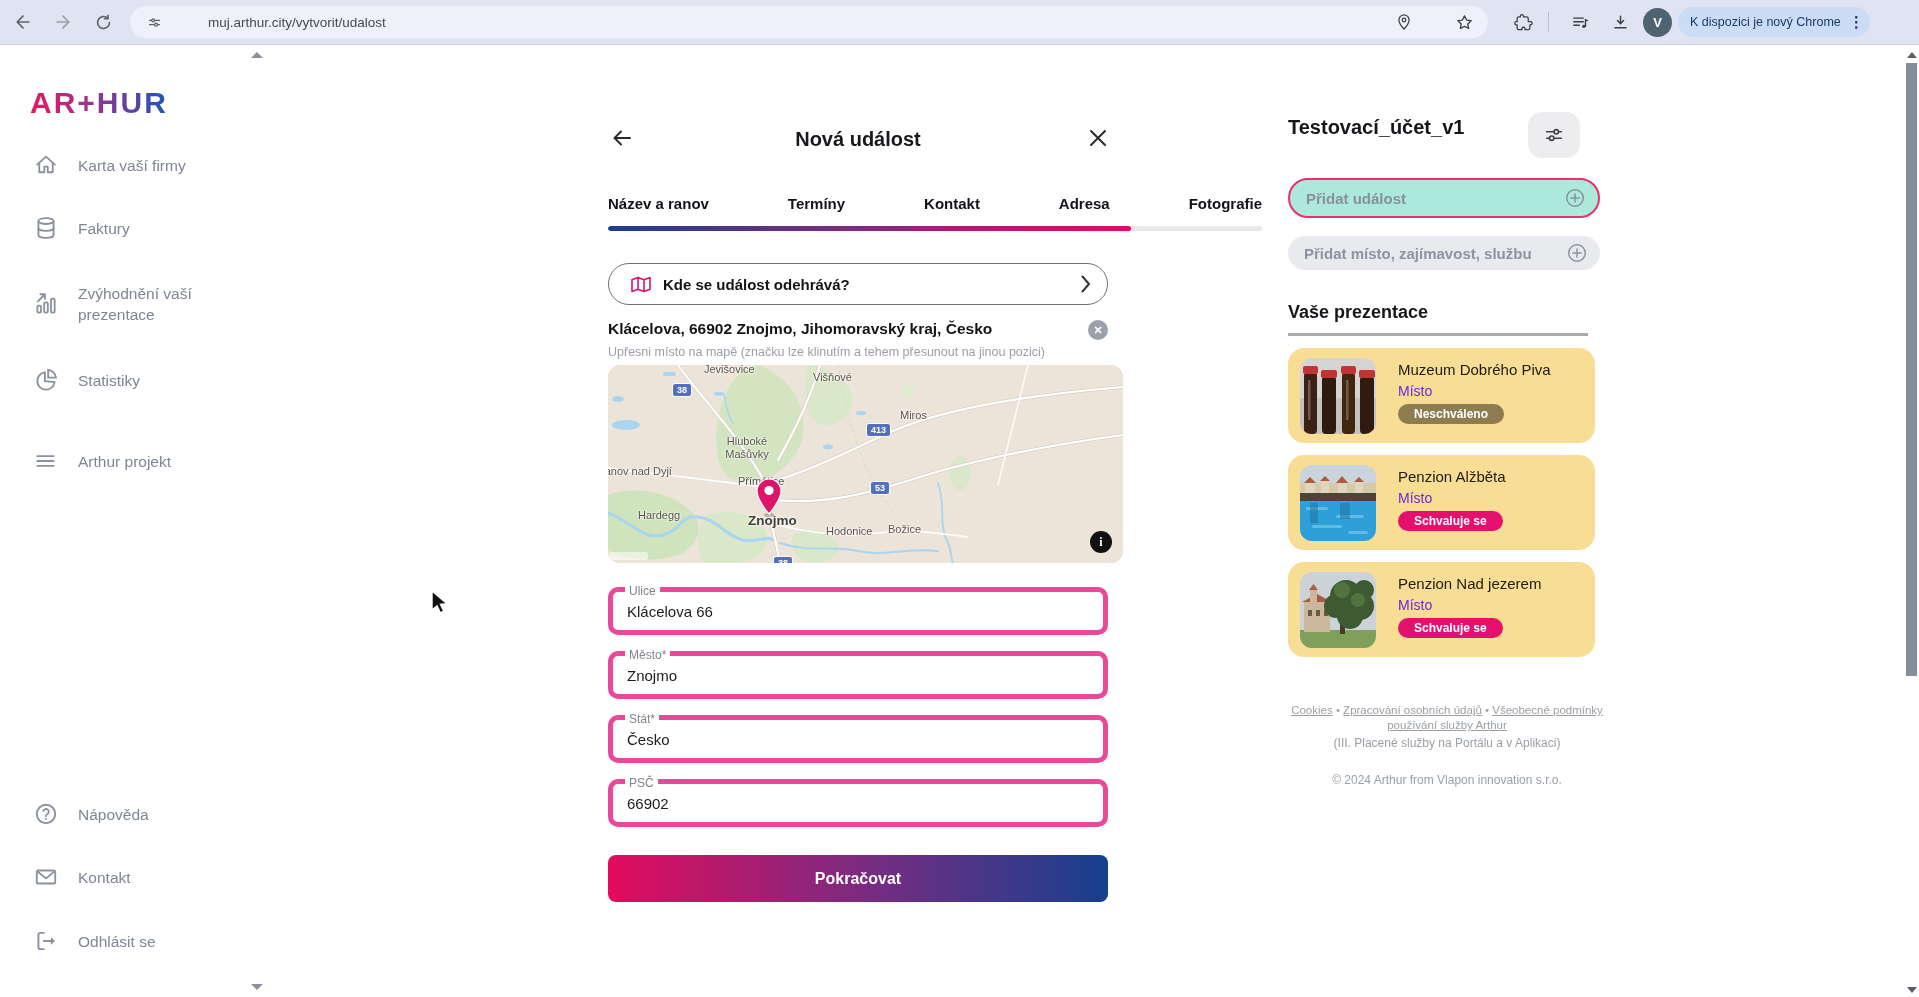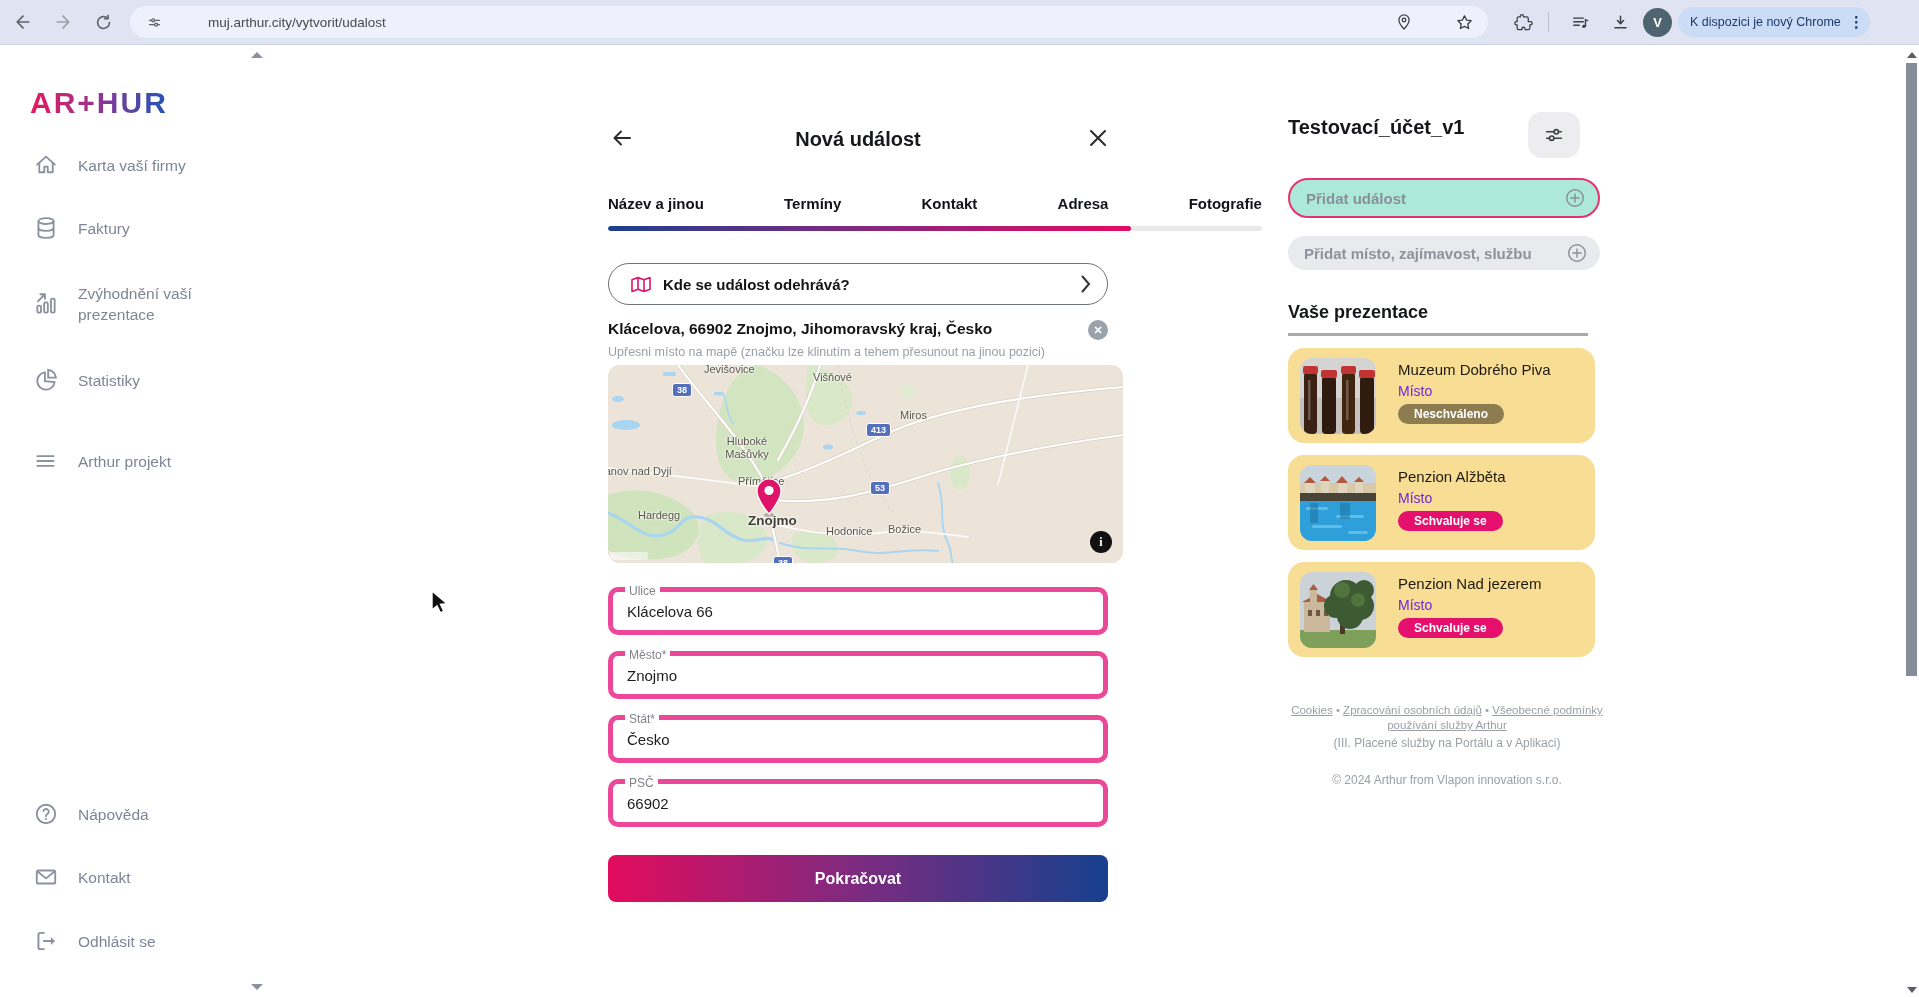--- a/index.html
+++ b/index.html
@@ -276,21 +276,21 @@
     </div>
     <div class="m-title">Nová událost</div>
     <div class="m-close">
       <svg width="24" height="24" viewBox="0 0 24 24">
           <path d="M5 5l14 14M19 5 5 19" stroke="#2b2b2b" stroke-width="2" fill="none" stroke-linecap="round"></path>
         </svg>
     </div>
   </div>
 
   <div class="tabs">
-    <span class="tab">Název a jinou</span>
+    <span class="tab">Název a ranov</span>
     <span class="tab">Termíny</span>
     <span class="tab">Kontakt</span>
     <span class="tab">Adresa</span>
     <span class="tab">Fotografie</span>
   </div>
   <div class="progress-track">
     <div class="progress-fill"></div>
   </div>
 
   <div class="where-box">

